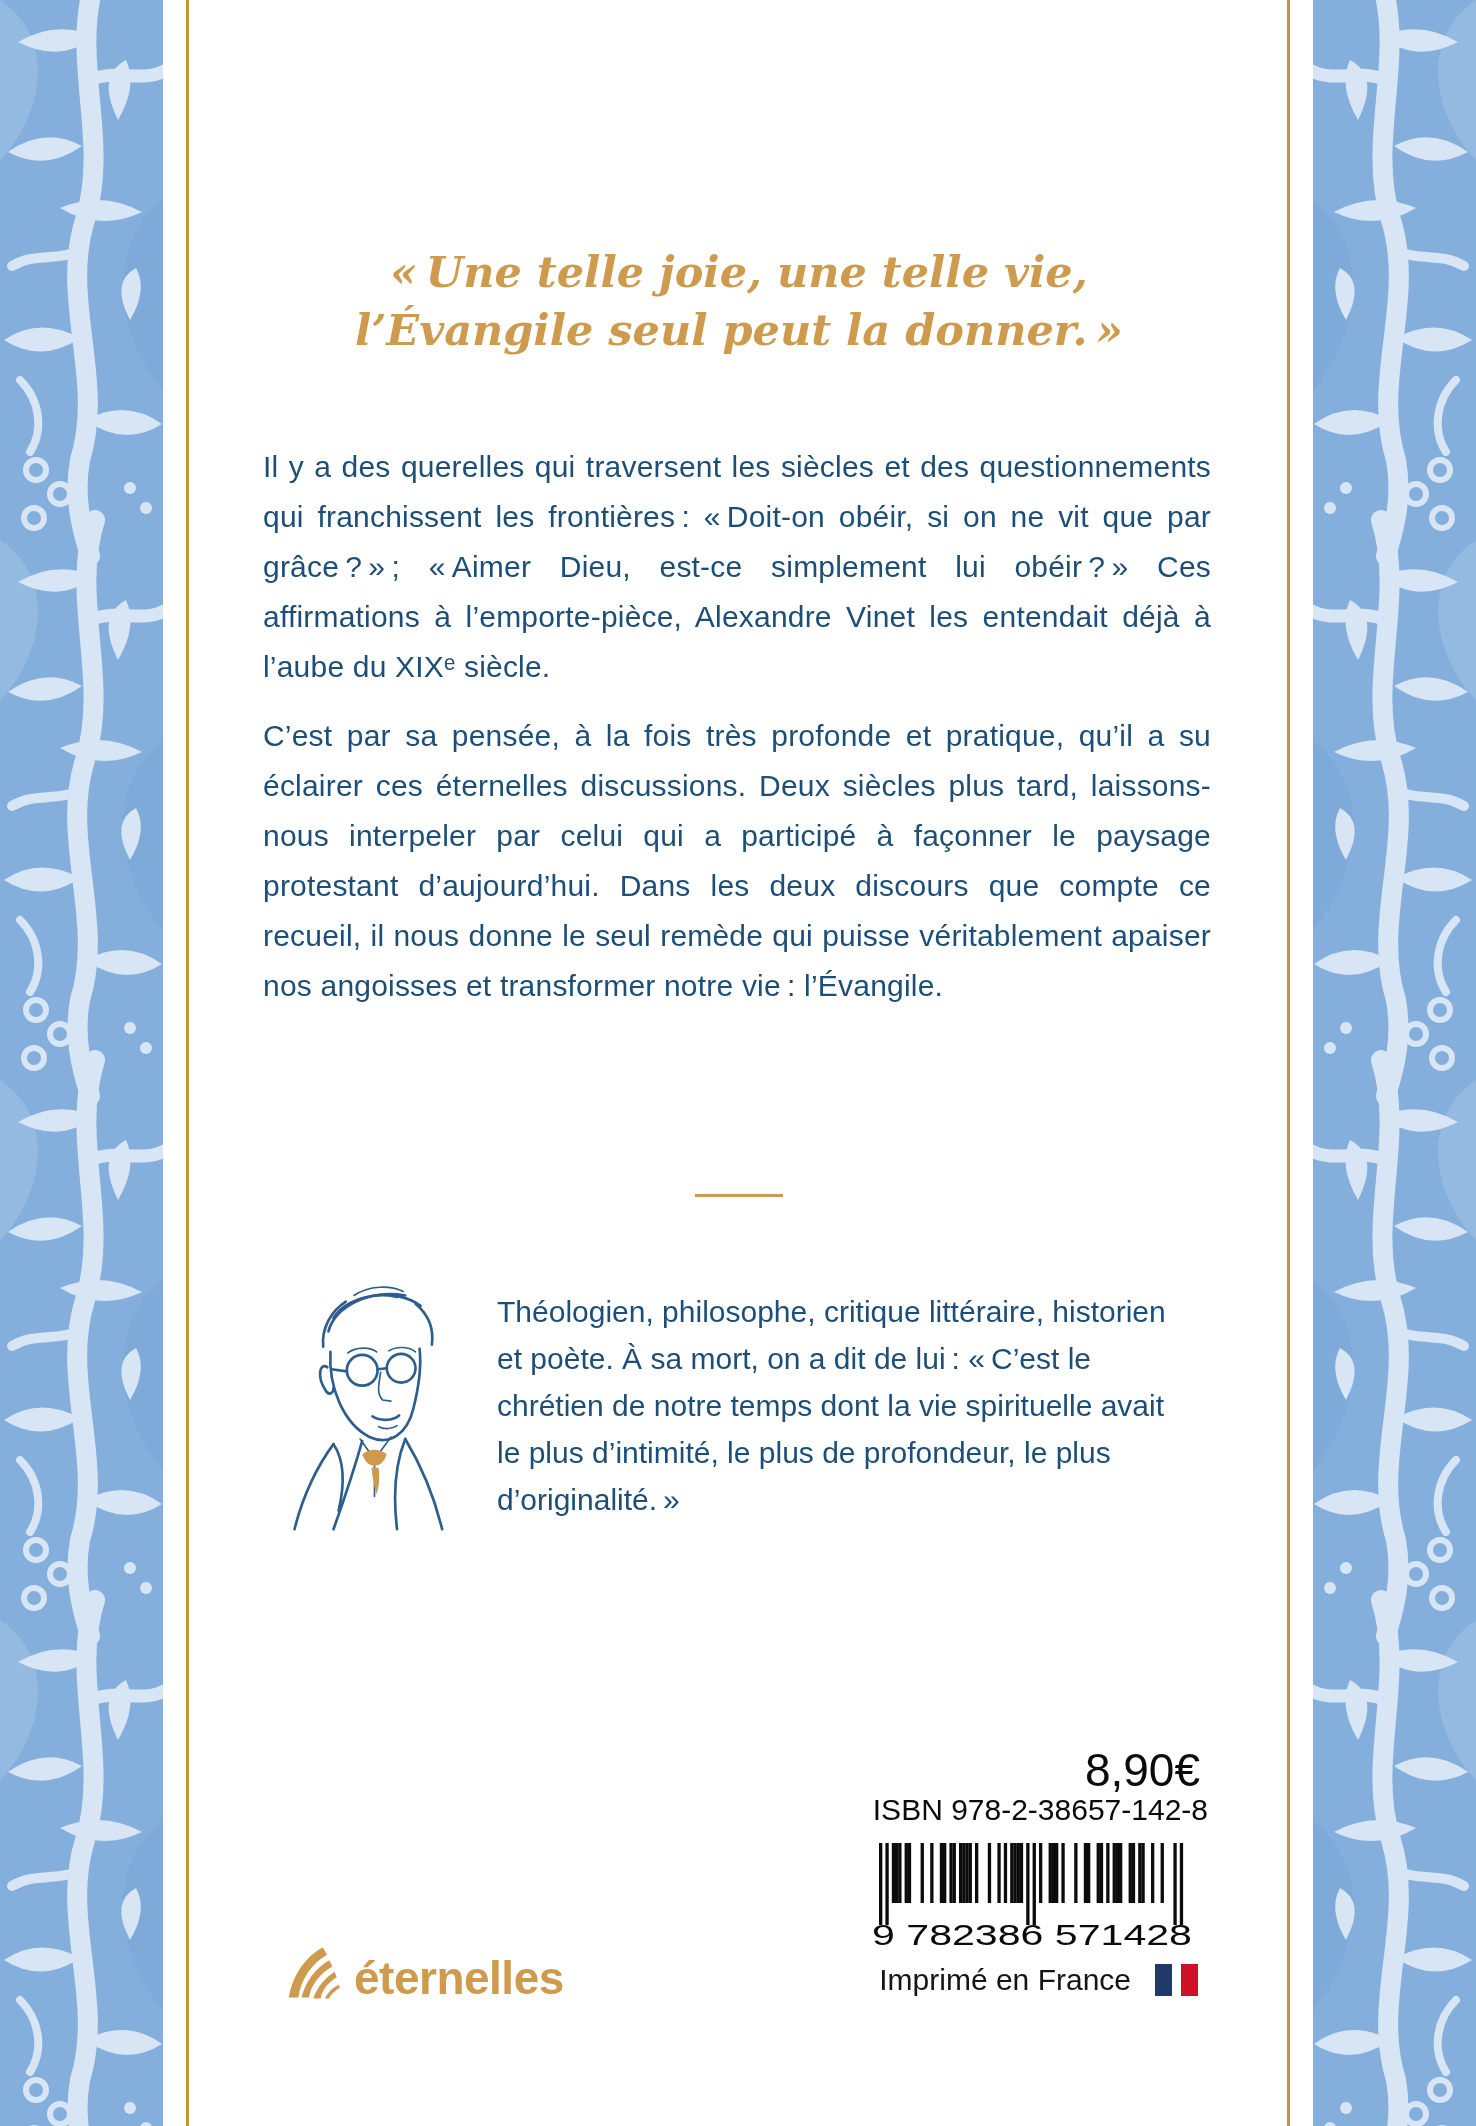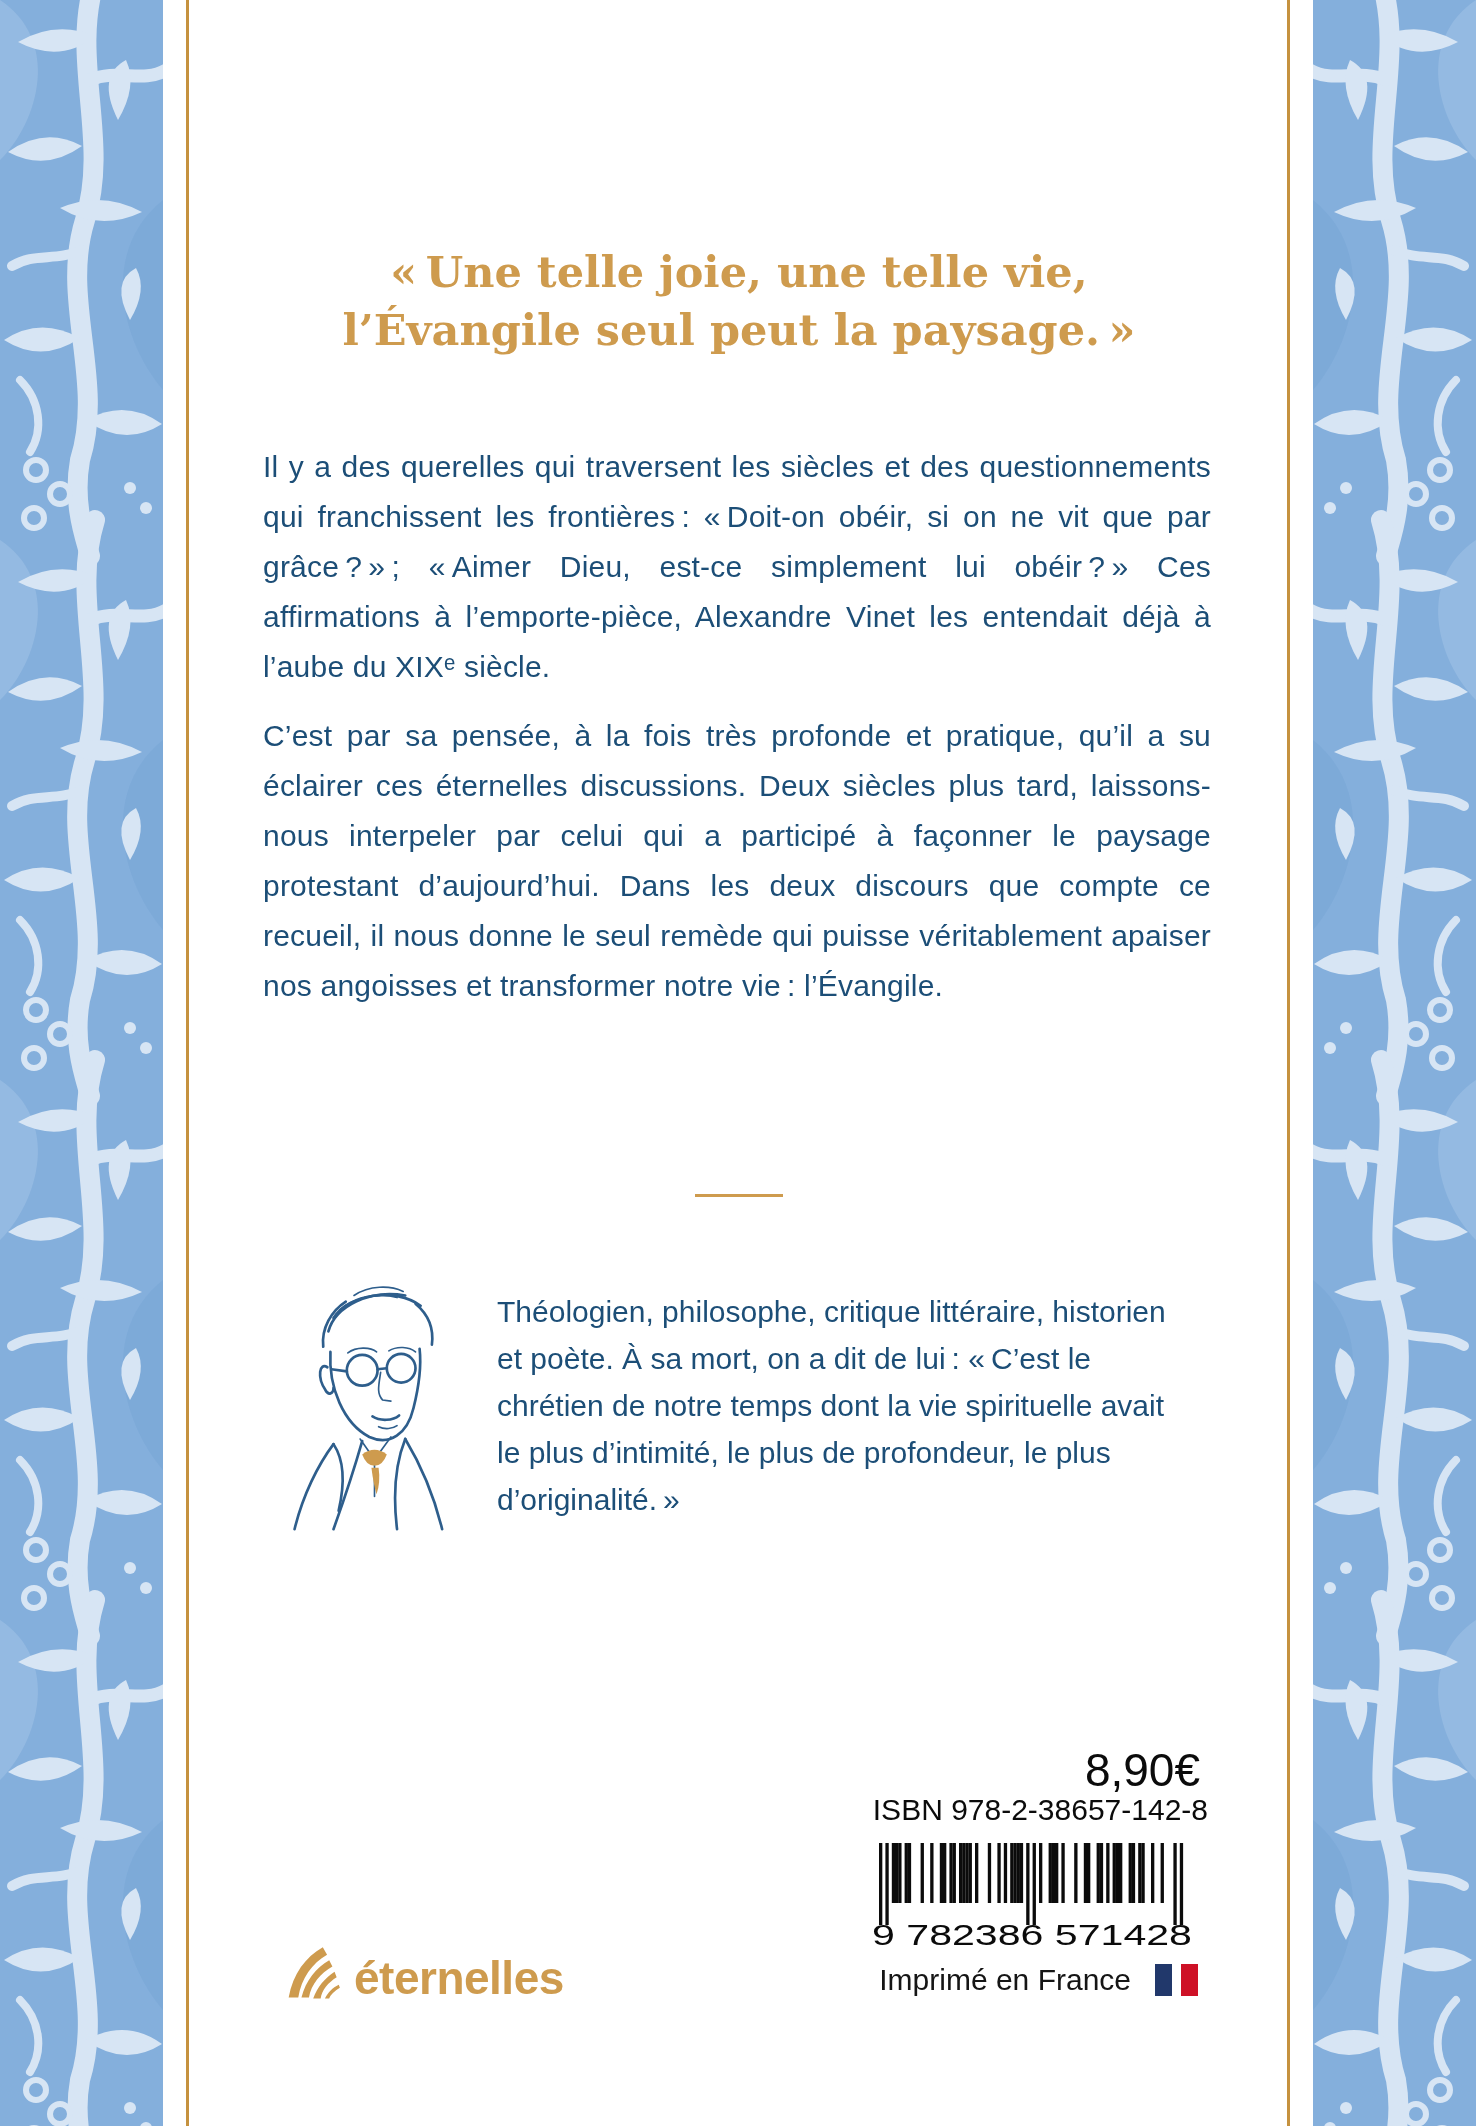--- a/index.html
+++ b/index.html
@@ -16,21 +16,21 @@
   #band-left{left:0;}
   #band-right{left:1313px;}
   #band-right svg{transform:scaleX(-1);}
   .band svg{display:block;width:163px;height:2126px;}
   .gold-rule{position:absolute;top:0;height:2126px;width:3px;background:var(--rule-gold);}
   #rule-left{left:186px;}
   #rule-right{left:1287px;}
 
   .quote{
     position:absolute;left:190px;width:1098px;top:243px;text-align:center;
-    font-family:"DejaVu Serif","Liberation Serif",serif;font-weight:700;
+    font-family:"DejaVu Serif","Liberation Serif",serif;font-style:italic;font-weight:700;
     font-size:43px;line-height:58px;color:var(--gold);
   }
   .synopsis{
     position:absolute;left:263px;width:948px;top:442px;
     font-size:30px;line-height:50px;text-align:justify;letter-spacing:.2px;color:var(--navy);
   }
   .synopsis p{margin:0 0 19px 0;}
   .divider{position:absolute;left:695px;top:1194px;width:88px;height:3px;background:var(--gold);}
 
   .author{position:absolute;left:272px;top:1262px;display:flex;align-items:flex-start;}
@@ -119,21 +119,21 @@
     <use href="#bandtile" transform="translate(0,1080)"></use>
     <use href="#bandtile" transform="translate(0,1620)"></use>
   </svg>
 </div>
 
 <div class="gold-rule" id="rule-left"></div>
 <div class="gold-rule" id="rule-right"></div>
 
 <div class="quote">
   <div>« Une telle joie, une telle vie,</div>
-  <div>l’Évangile seul peut la paysage. »</div>
+  <div>l’Évangile seul peut la donner. »</div>
 </div>
 
 <div class="synopsis">
   <p>Il y a des querelles qui traversent les siècles et des questionnements qui franchissent les frontières : « Doit-on obéir, si on ne vit que par grâce ? » ; « Aimer Dieu, est-ce simplement lui obéir ? » Ces affirmations à l’emporte-pièce, Alexandre Vinet les entendait déjà à l’aube du XIXᵉ siècle.</p>
   <p>C’est par sa pensée, à la fois très profonde et pratique, qu’il a su éclairer ces éternelles discussions. Deux siècles plus tard, laissons-nous interpeler par celui qui a participé à façonner le paysage protestant d’aujourd’hui. Dans les deux discours que compte ce recueil, il nous donne le seul remède qui puisse véritablement apaiser nos angoisses et transformer notre vie : l’Évangile.</p>
 </div>
 
 <div class="divider"></div>
 
 <div class="author">

